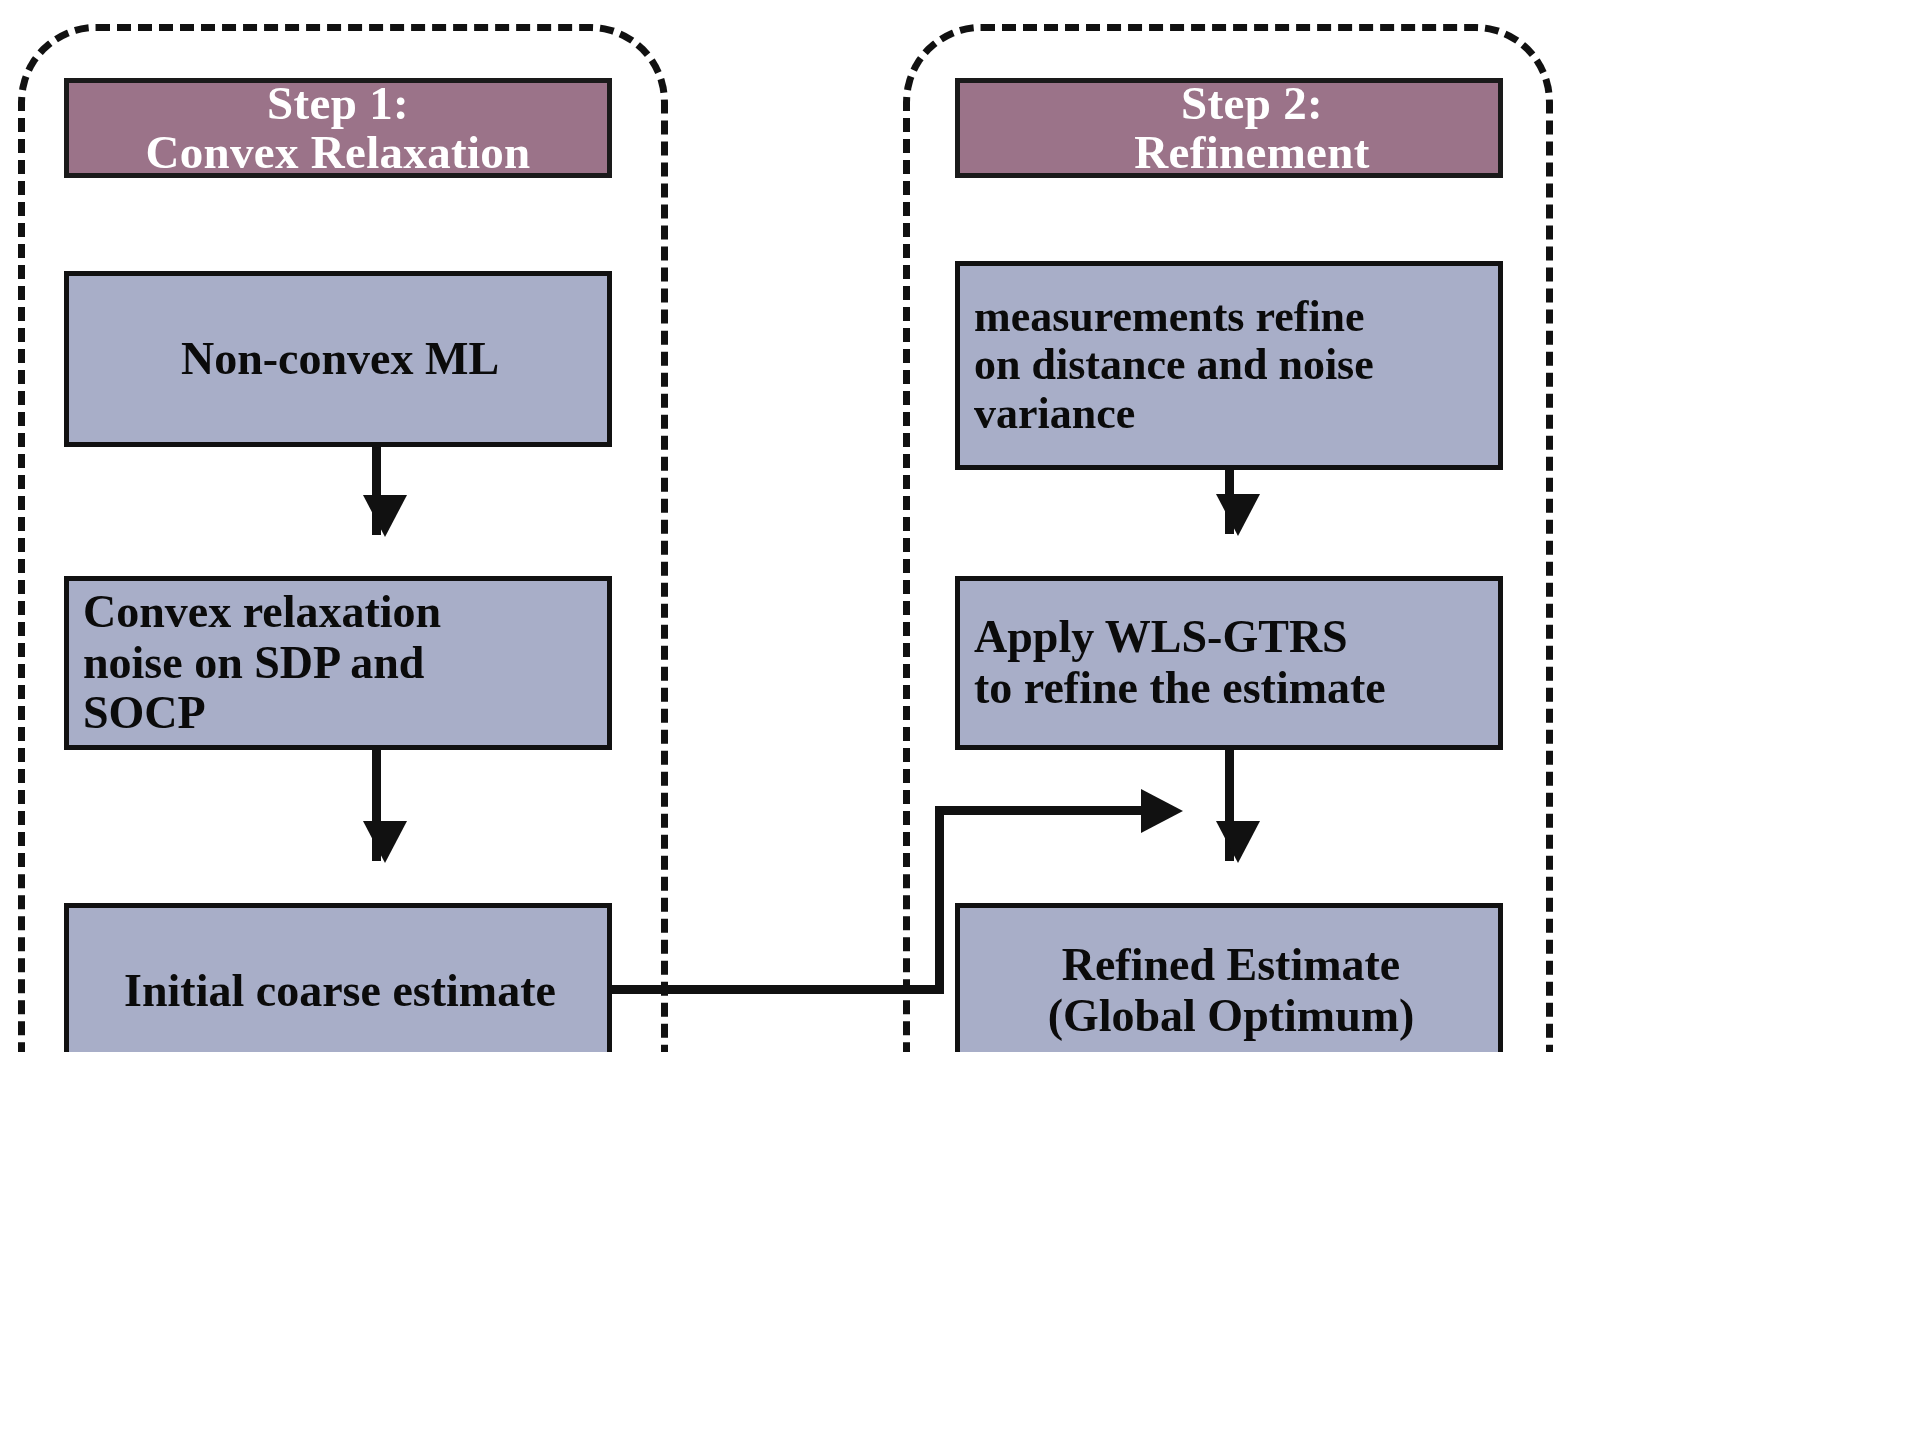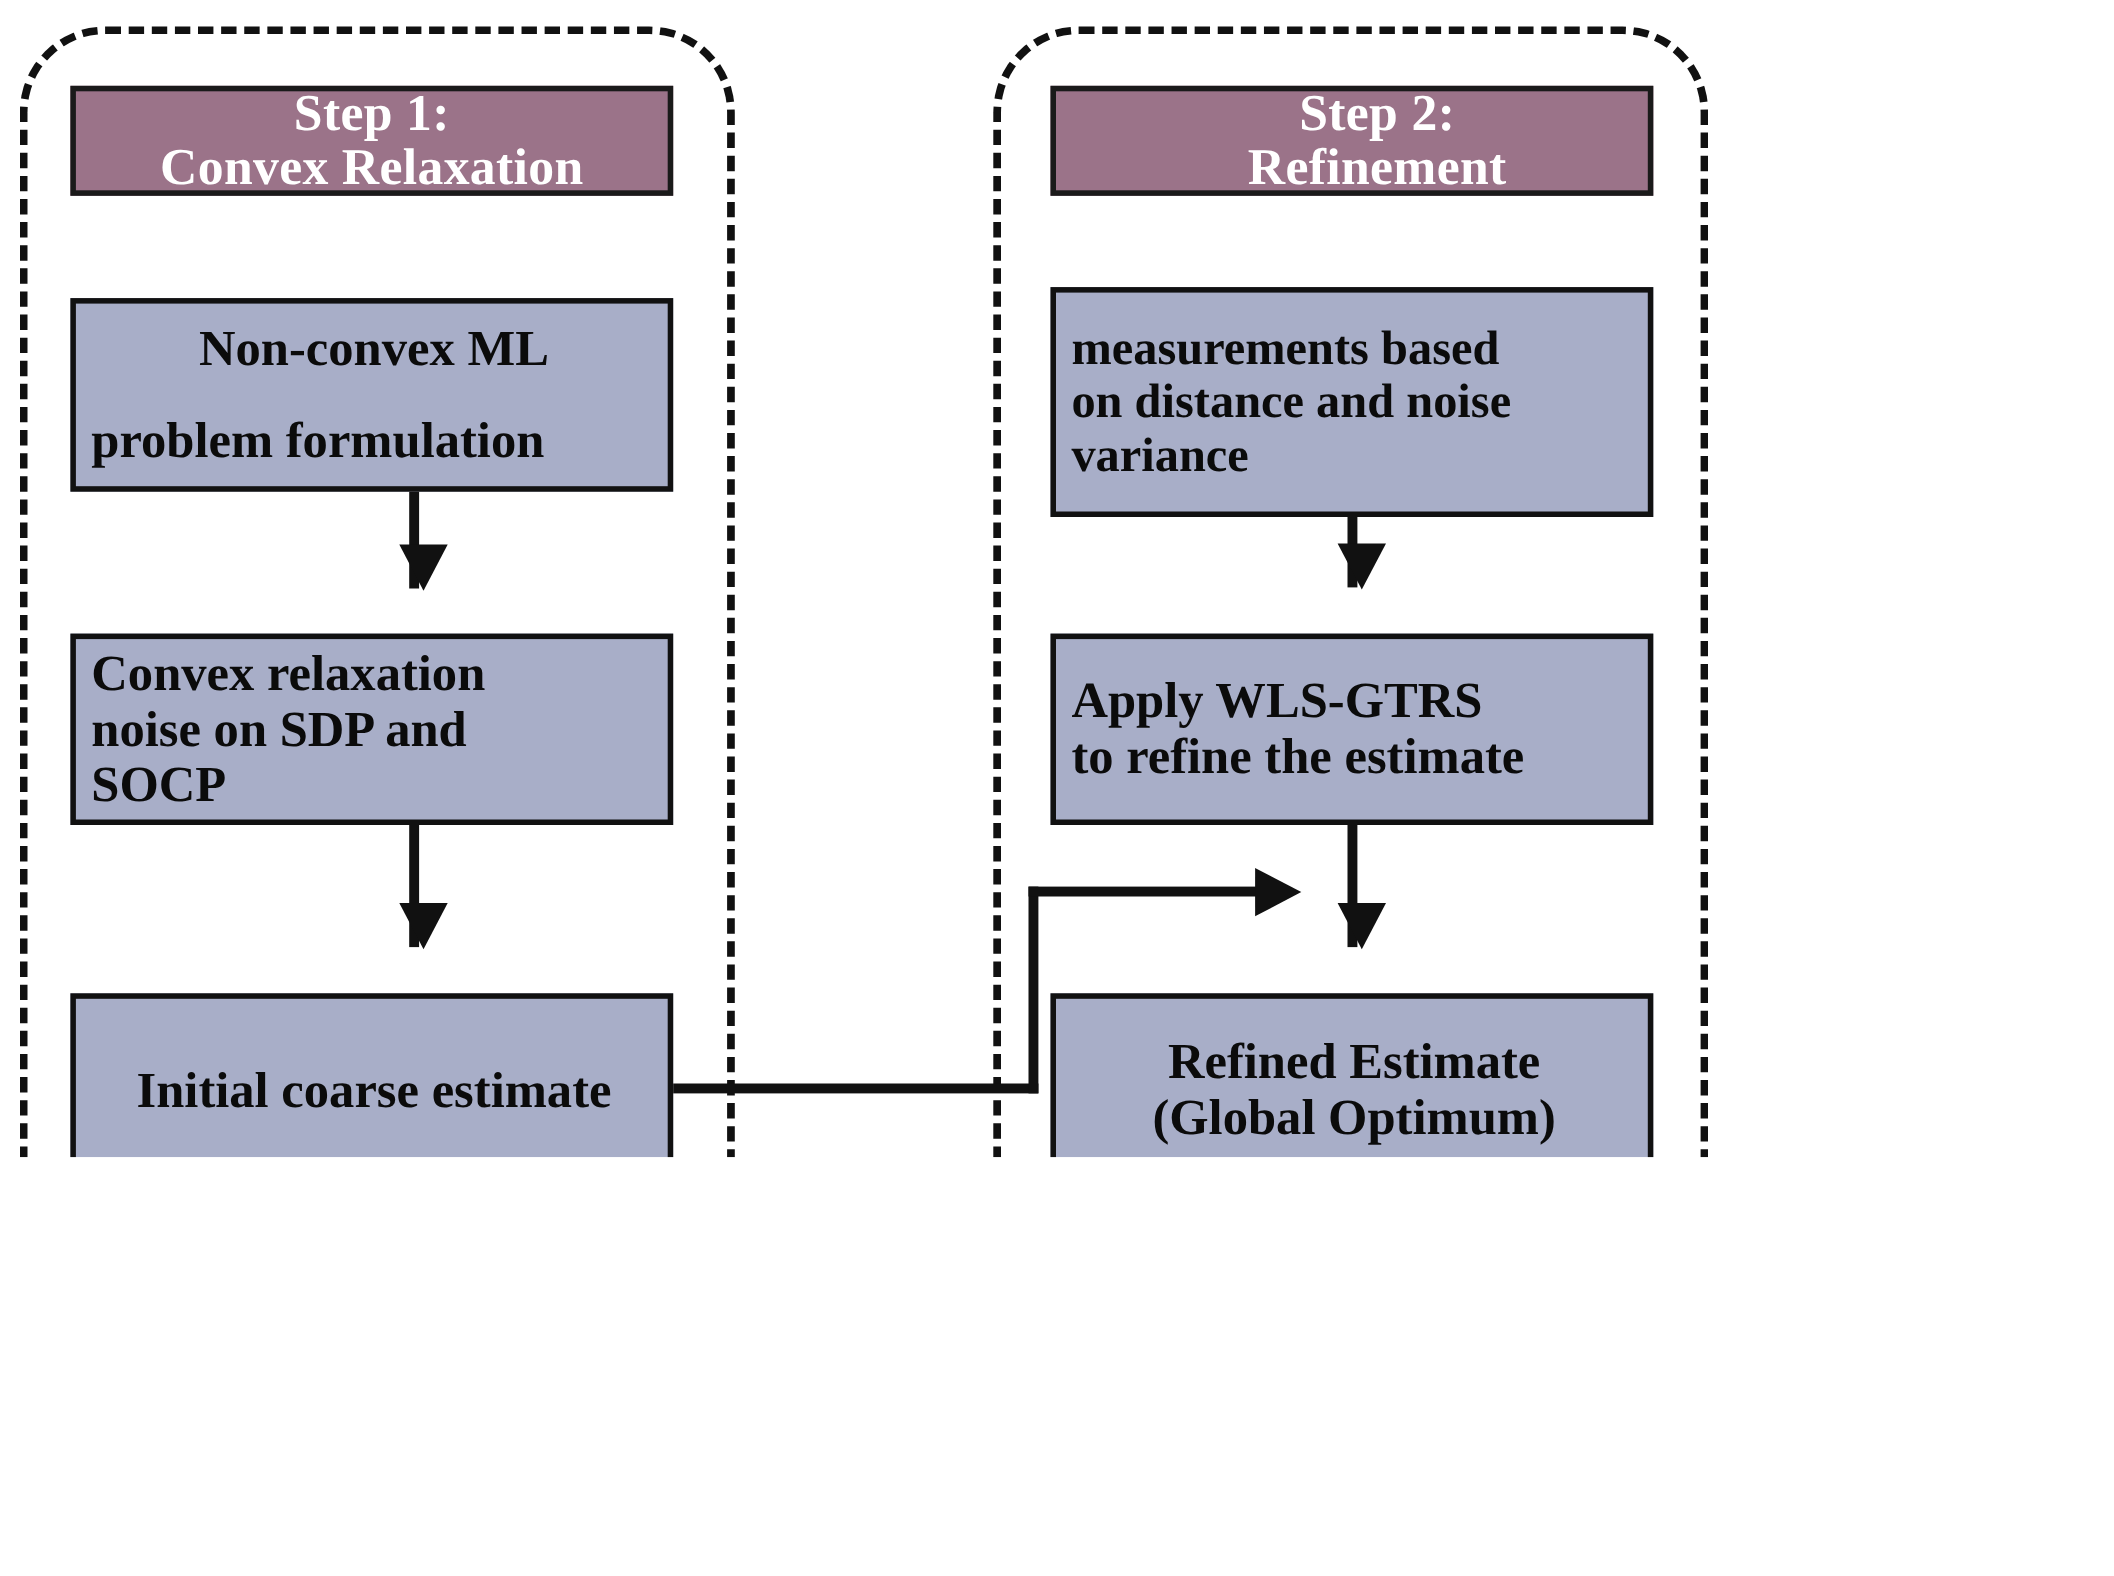--- a/index.html
+++ b/index.html
@@ -122,35 +122,34 @@
     <span class="ln">Convex Relaxation</span>
   </div>
 
   <div class="step-header" id="header-step2">
     <span class="ln">Step 2:</span>
     <span class="ln">Refinement</span>
   </div>
 
   <div class="proc-box left" id="box-ml">
     <span class="ln" style="text-align:center">Non-convex ML</span>
-    <span class="ln">problem formulation</span>
   </div>
 
   <div class="proc-box left" id="box-relax">
     <span class="ln">Convex relaxation</span>
     <span class="ln">noise on SDP and</span>
     <span class="ln">SOCP</span>
   </div>
 
   <div class="proc-box center" id="box-initial">
     <span class="ln">Initial coarse estimate</span>
   </div>
 
   <div class="proc-box left" id="box-weights">
-    <span class="ln">measurements based</span>
+    <span class="ln">measurements refine</span>
     <span class="ln">on distance and noise</span>
     <span class="ln">variance</span>
   </div>
 
   <div class="proc-box center" id="box-refined">
     <span class="ln">Refined Estimate</span>
     <span class="ln">(Global Optimum)</span>
   </div>
 
   <div class="proc-box left" id="box-wls">

